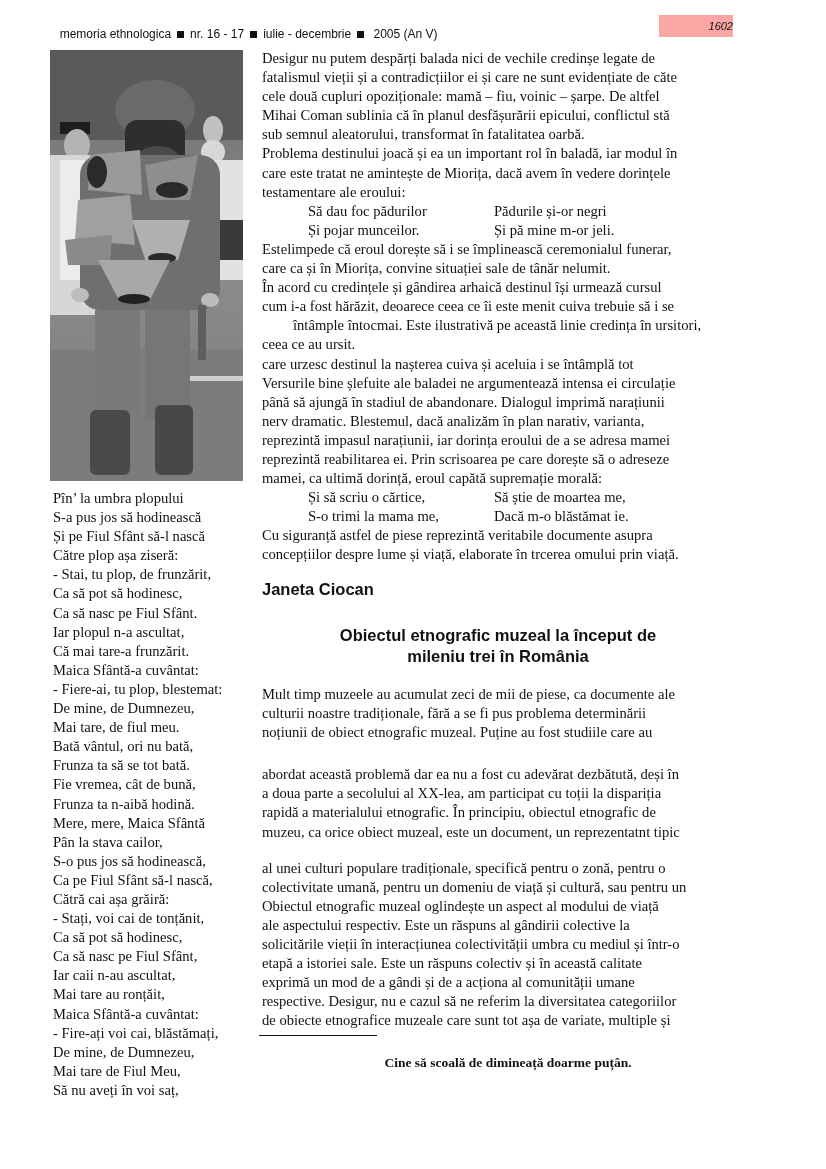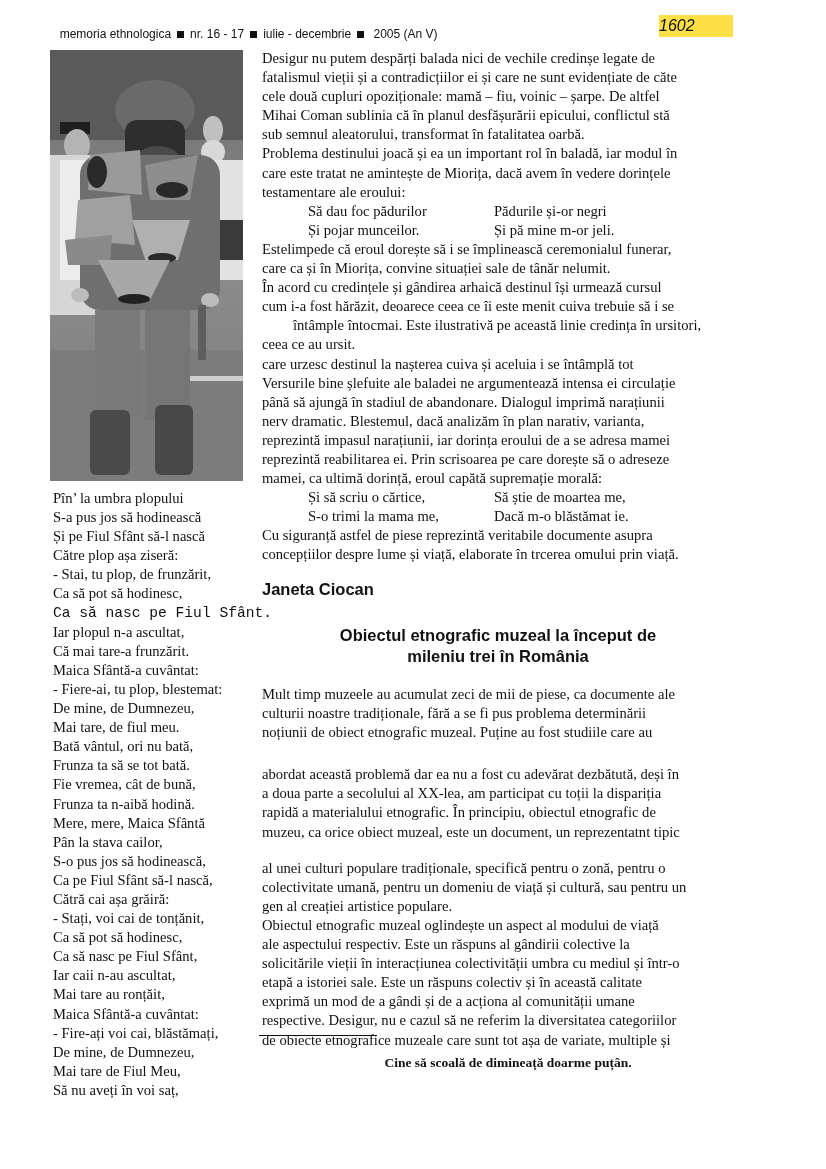--- a/index.html
+++ b/index.html
@@ -1,19 +1,19 @@
 <!DOCTYPE html>
 <html><head>
 <meta charset="utf-8">
 <style>
   html, body { margin: 0; padding: 0; background: #ffffff; }
   body { width: 826px; height: 1169px; position: relative; overflow: hidden; color: #111; }
   .header { position: absolute; left: 53px; top: 13px; font-family: "Liberation Sans", sans-serif; font-size: 12px; color: #111; white-space: pre; }
   .header .sq { display: inline-block; width: 7px; height: 7px; background: #111; margin: 0 6px 1px 6px; vertical-align: middle; }
-  .pagenum { position: absolute; left: 659px; top: 15px; width: 74px; height: 22px; background: #fde047; font-family: "Liberation Sans", sans-serif; font-style: italic; font-size: 16px; text-align: left; line-height: 22px; color: #111; }
+  .pagenum { position: absolute; left: 659px; top: 15px; width: 74px; height: 22px; background: #fca5a5; font-family: "Liberation Sans", sans-serif; font-style: italic; font-size: 11px; text-align: right; line-height: 22px; color: #111; }
   .photo { position: absolute; left: 50px; top: 50px; width: 193px; height: 431px; overflow: hidden; background: #8a8a8a; }
   .poem { position: absolute; left: 53px; top: 489px; font-family: "Liberation Serif", serif; font-size: 14.6px; line-height: 19.1px; }
   .poem div { white-space: nowrap; }
   .col { position: absolute; left: 262px; width: 472px; font-family: "Liberation Serif", serif; font-size: 14.6px; line-height: 19.1px; }
   .verse { display: flex; }
   .verse .a { width: 186px; padding-left: 46px; white-space: nowrap; }
   .verse .b { white-space: nowrap; }
   .author { position: absolute; left: 262px; top: 580px; font-family: "Liberation Sans", sans-serif; font-weight: bold; font-size: 16.5px; }
   .title { position: absolute; left: 262px; top: 625px; width: 472px; text-align: center; font-family: "Liberation Sans", sans-serif; font-weight: bold; font-size: 16.5px; line-height: 21px; }
   .fnline { position: absolute; left: 259px; top: 1035px; width: 118px; height: 1px; background: #111; }
@@ -81,21 +81,21 @@
   </svg>
 </div>
 
 <div class="poem" id="poem">
     <div style="white-space: nowrap;">Pîn’ la umbra plopului</div>
     <div style="white-space: nowrap;">S-a pus jos să hodinească</div>
     <div style="white-space: nowrap;">Și pe Fiul Sfânt să-l nască</div>
     <div style="white-space: nowrap;">Către plop așa ziseră:</div>
     <div style="white-space: nowrap;">- Stai, tu plop, de frunzărit,</div>
     <div style="white-space: nowrap;">Ca să pot să hodinesc,</div>
-    <div style="white-space: nowrap; font-family: Liberation Mono, monospace;">Ca să nasc pe Fiul Sfânt.</div>
+    <div style="white-space: nowrap;">Ca să nasc pe Fiul Sfânt.</div>
     <div style="white-space: nowrap;">Iar plopul n-a ascultat,</div>
     <div style="white-space: nowrap;">Că mai tare-a frunzărit.</div>
     <div style="white-space: nowrap;">Maica Sfântă-a cuvântat:</div>
     <div style="white-space: nowrap;">- Fiere-ai, tu plop, blestemat:</div>
     <div style="white-space: nowrap;">De mine, de Dumnezeu,</div>
     <div style="white-space: nowrap;">Mai tare, de fiul meu.</div>
     <div style="white-space: nowrap;">Bată vântul, ori nu bată,</div>
     <div style="white-space: nowrap;">Frunza ta să se tot bată.</div>
     <div style="white-space: nowrap;">Fie vremea, cât de bună,</div>
     <div style="white-space: nowrap;">Frunza ta n-aibă hodină.</div>
@@ -183,21 +183,20 @@
   <div id="a2p1">
       <div style="white-space: nowrap;">Mult timp  muzeele au  acumulat zeci de mii de piese, ca documente ale</div>
       <div style="white-space: nowrap;">culturii noastre tradiționale, fără a se fi pus problema determinării</div>
       <div style="white-space: nowrap;">noțiunii de obiect etnografic muzeal. Puține au fost studiile care au</div>
       <div style="white-space: nowrap; margin-top: 23px;">abordat această problemă dar ea nu a fost cu adevărat dezbătută, deși în</div>
       <div style="white-space: nowrap;">a doua parte a secolului al XX-lea, am participat cu toții la dispariția</div>
       <div style="white-space: nowrap;">rapidă a materialului etnografic. În principiu, obiectul etnografic de</div>
       <div style="white-space: nowrap;">muzeu, ca orice obiect muzeal, este un document, un reprezentatnt tipic</div>
       <div style="white-space: nowrap; margin-top: 17px;">al unei culturi populare tradiționale, specifică pentru o zonă, pentru o</div>
       <div style="white-space: nowrap;">colectivitate umană, pentru un domeniu de viață și cultură, sau pentru un</div>
-      <div style="white-space: nowrap;">gen al creației artistice populare.</div>
     </div>
   <div id="a2p2">
       <div style="white-space: nowrap;">Obiectul etnografic muzeal oglindește un aspect al modului de viață</div>
       <div style="white-space: nowrap;">ale aspectului respectiv. Este un răspuns al gândirii colective la</div>
       <div style="white-space: nowrap;">solicitările vieții în interacțiunea colectivității umbra cu mediul și într-o</div>
       <div style="white-space: nowrap;">etapă a istoriei sale. Este un răspuns colectiv și în această calitate</div>
       <div style="white-space: nowrap;">exprimă un mod de a gândi și de a acționa al comunității umane</div>
       <div style="white-space: nowrap;">respective. Desigur, nu e cazul să ne referim la diversitatea categoriilor</div>
       <div style="white-space: nowrap;">de obiecte etnografice muzeale care sunt tot așa de variate, multiple și</div>
     </div>

